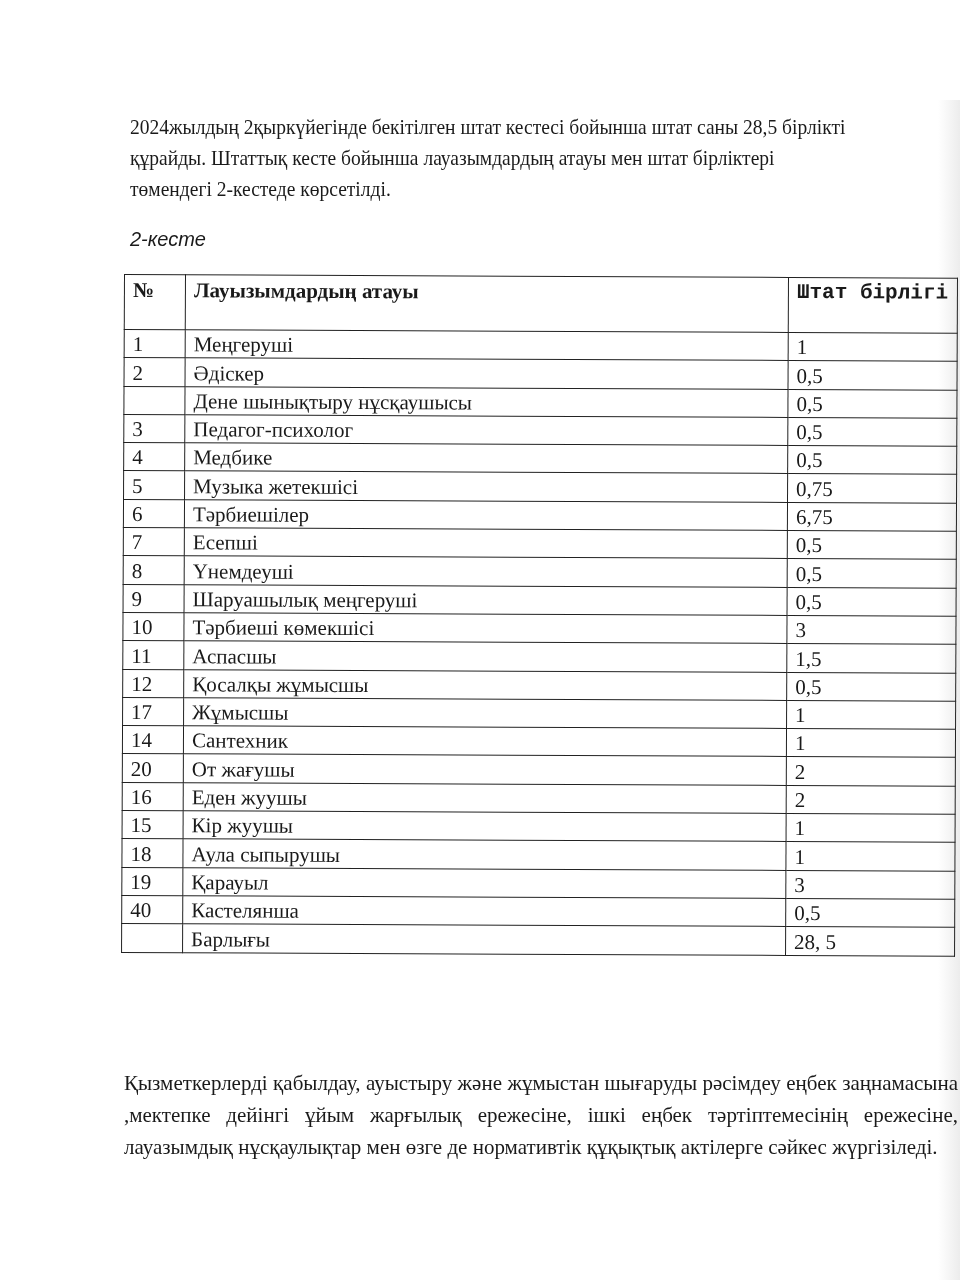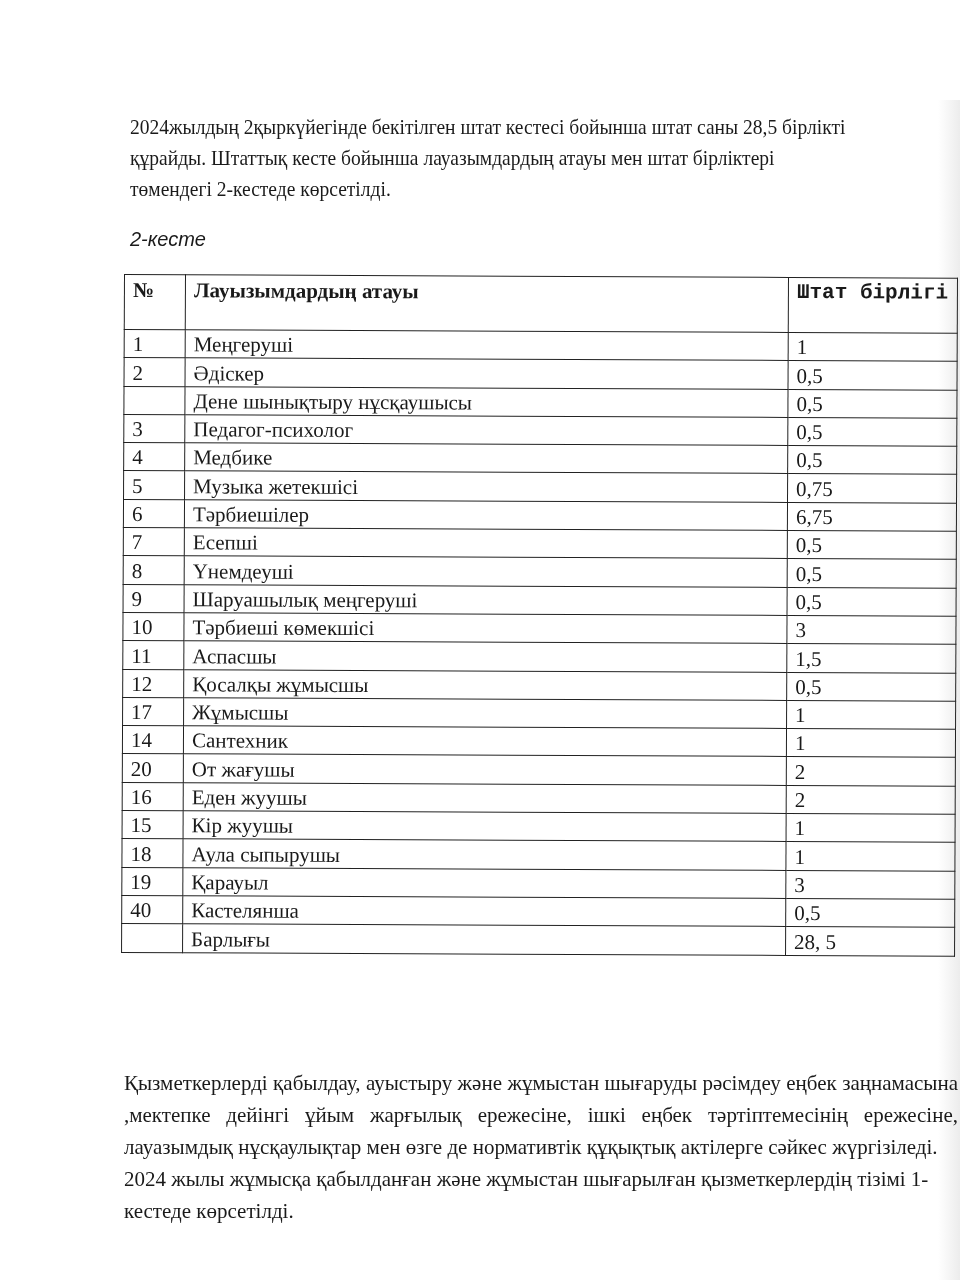--- a/index.html
+++ b/index.html
@@ -179,14 +179,13 @@
     <tr>
       <td></td>
       <td class="total-label">Барлығы</td>
       <td class="total-val">28, 5</td>
     </tr>
   </tfoot>
 </table>
 
 <div class="closing">
   <p>Қызметкерлерді қабылдау, ауыстыру және жұмыстан шығаруды рәсімдеу еңбек заңнамасына ,мектепке дейінгі ұйым жарғылық ережесіне, ішкі еңбек тәртіптемесінің ережесіне, лауазымдық нұсқаулықтар мен өзге де нормативтік құқықтық актілерге сәйкес жүргізіледі.</p>
-  <p class="after">2024 жылы жұмысқа қабылданған және жұмыстан шығарылған қызметкерлердің тізімі 1-кестеде көрсетілді.</p>
 </div>
 
 </body></html>

